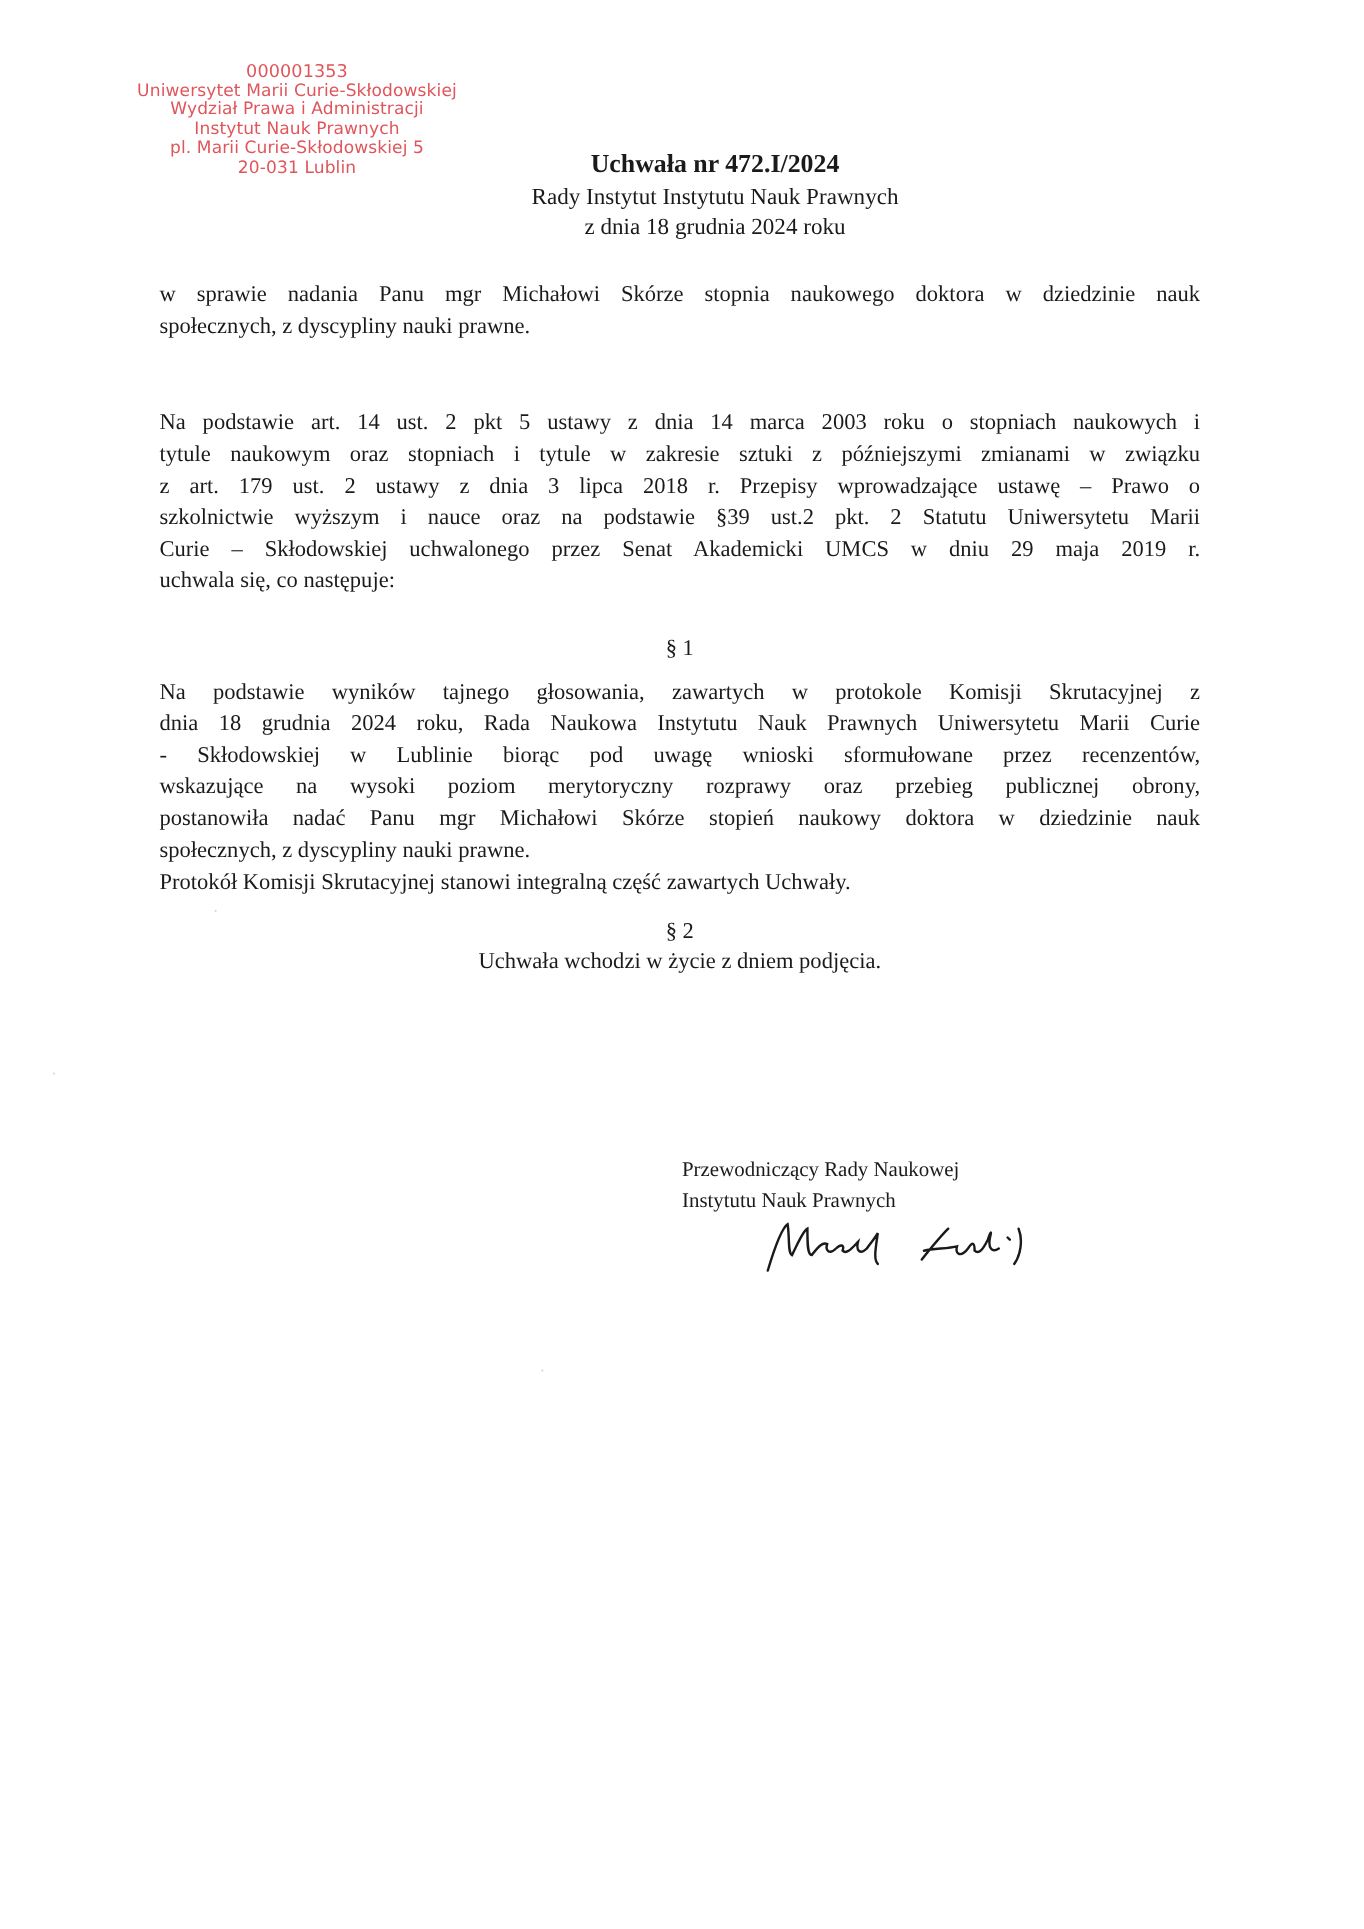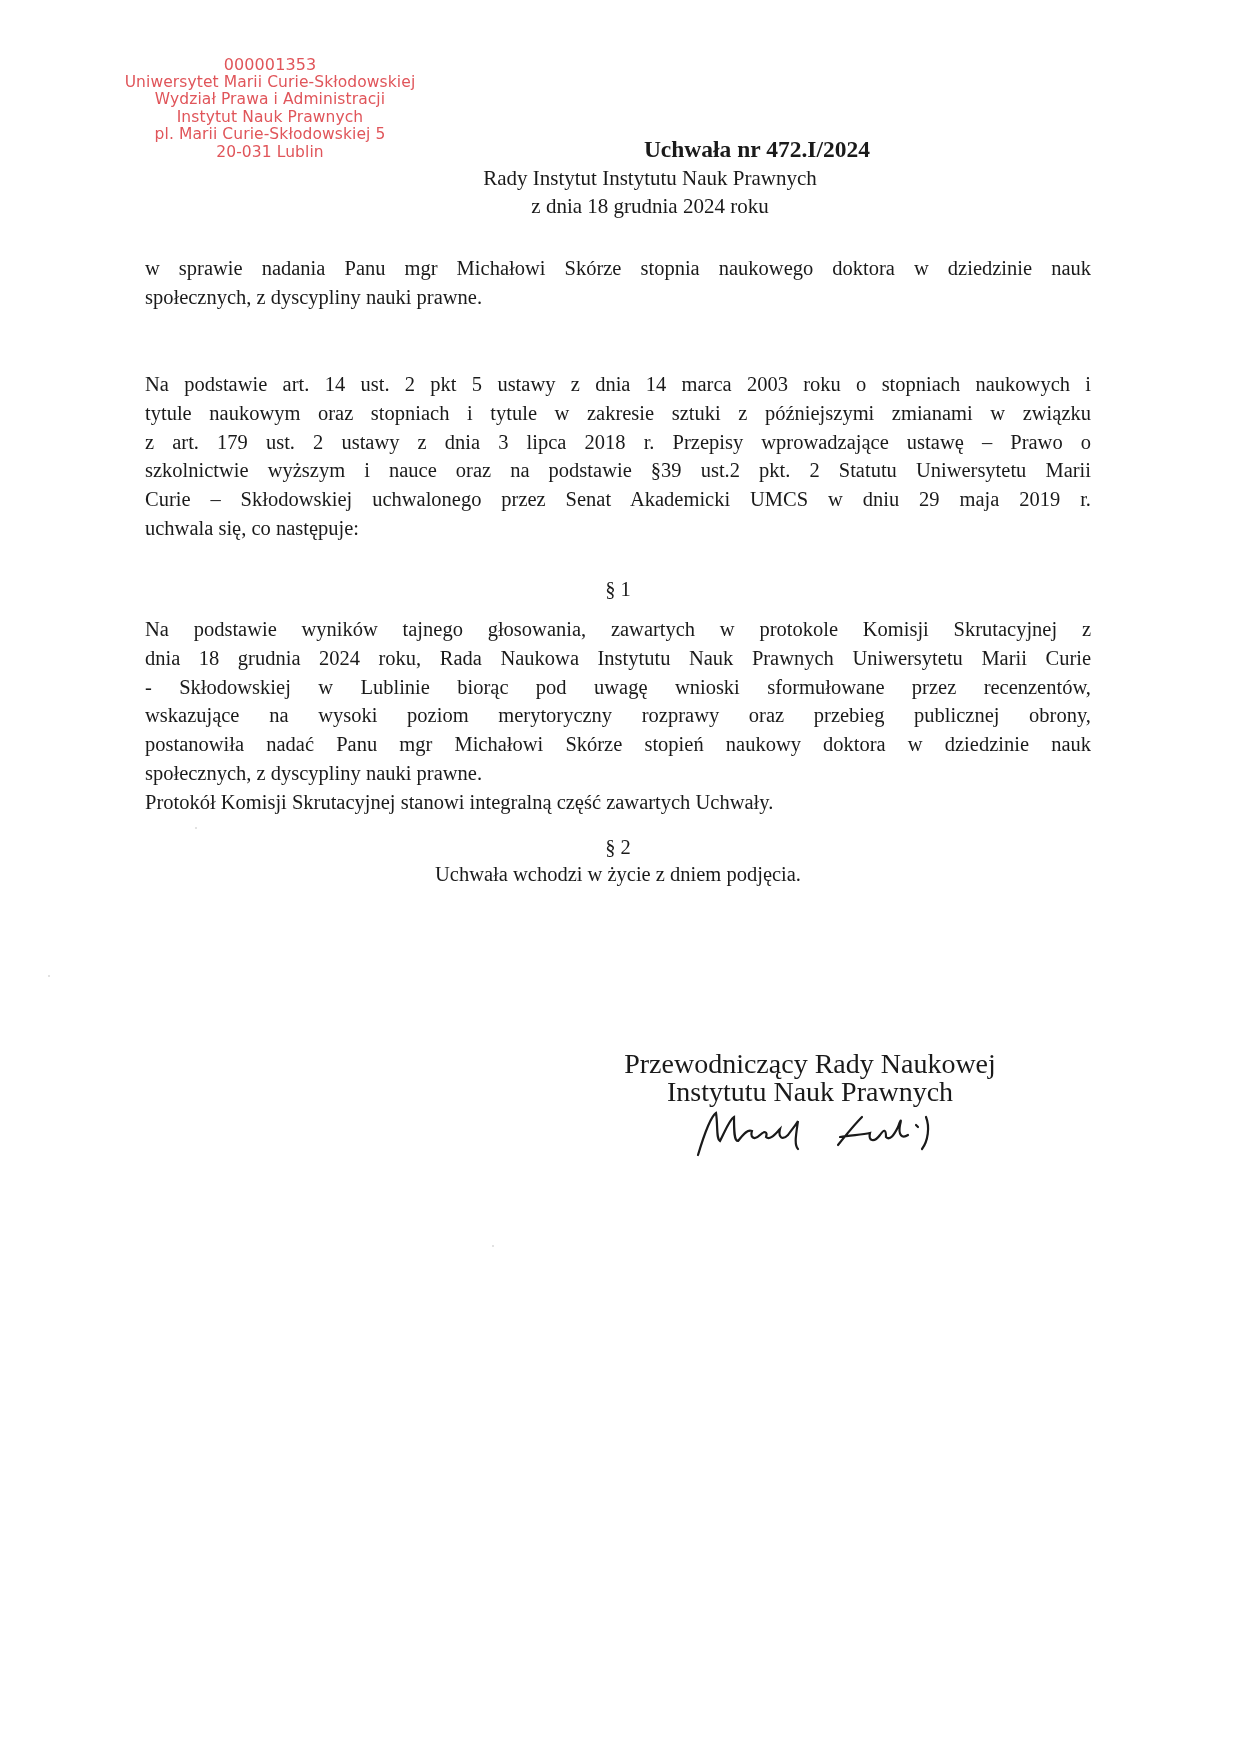--- a/index.html
+++ b/index.html
@@ -5,35 +5,35 @@
     html, body { margin: 0; padding: 0; background: #ffffff; }
     body { width: 1240px; height: 1754px; position: relative; overflow: hidden; }
     .page { position: absolute; left: 0; top: 0; width: 1240px; height: 1388px; background: #fff; color: #1a1a1a; font-family: "Liberation Serif", "DejaVu Serif", serif; }
 
     .stamp { position: absolute; left: 100px; top: 56px; width: 340px; text-align: center;
       font-family: "DejaVu Sans", "Liberation Sans", sans-serif; color: #e0555a; font-size: 15.5px; line-height: 17.5px; letter-spacing: 0.1px; }
     .stamp div { white-space: nowrap; }
     .stamp .num { font-size: 16px; }
 
     .header { position: absolute; left: 430px; top: 134px; width: 440px; text-align: center; }
-    .header .title { font-weight: bold; font-size: 23.5px; line-height: 30px; text-align: right; }
+    .header .title { font-weight: bold; font-size: 23.5px; line-height: 30px; }
     .header .sub { font-size: 21px; line-height: 28px; }
 
     .text { position: absolute; left: 145px; width: 946px; font-size: 20.5px; line-height: 28.8px; text-align: justify; }
     .subject { top: 254px; text-align: left; }
     .basis { top: 370px; }
     .para-mark { position: absolute; width: 946px; left: 145px; text-align: center; font-size: 20.5px; line-height: 28px; }
     .pm1 { top: 575px; }
     .s1 { top: 615px; }
     .pm2 { top: 833px; left: 145px; }
     .s2 { top: 860px; text-align: center; }
     .line { display: block; }
     .justify-line { display: block; text-align: justify; text-align-last: justify; }
 
-    .sig { position: absolute; left: 620px; top: 1050px; width: 380px; text-align: center; font-size: 28px; line-height: 28px; }
+    .sig { position: absolute; left: 620px; top: 1050px; width: 380px; text-align: left; font-size: 19px; line-height: 28px; }
     .sig .name { margin-top: 48px; }
     .signature { position: absolute; left: 690px; top: 1105px; width: 270px; height: 60px; }
     .dot { position: absolute; width: 2px; height: 2px; background: #d8d8d8; border-radius: 1px; }
   </style>
 </head>
 <body>
 
 <div class="page">
 
   <div class="stamp" style="color: rgb(224, 85, 90);">

